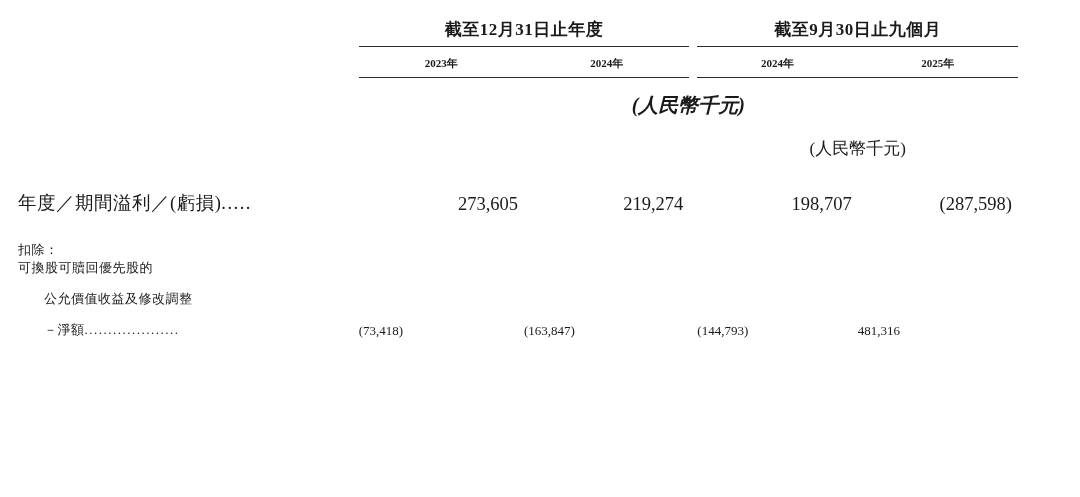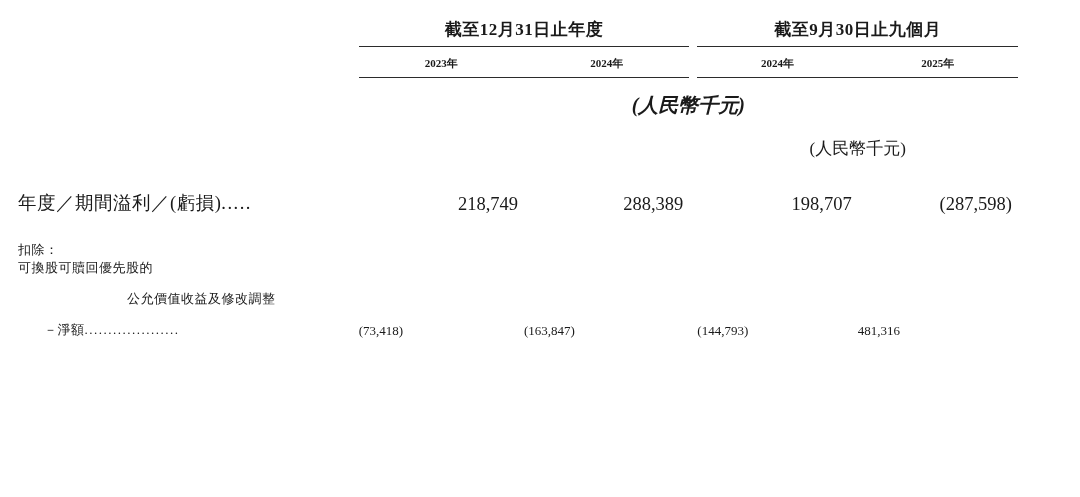--- a/index.html
+++ b/index.html
@@ -99,21 +99,20 @@
   .sub1 {
     display: block;
     padding-left: 0px;
     letter-spacing: 0.5px;
   }
   .sub2 {
     display: block;
     padding-left: 26px;
     padding-top: 13px;
     letter-spacing: 0.5px;
-    text-align: center;
   }
   .sub3 {
     display: block;
     padding-left: 26px;
     padding-top: 13px;
     letter-spacing: 0.5px;
   }
   .last-row td {
     font-size: 13px;
     white-space: nowrap;
@@ -164,22 +163,22 @@
         <td></td>
         <td></td>
         <td></td>
         <td colspan="2">(人民幣千元)</td>
       </tr>
 
       <tr class="data-row">
         <td class="lbl">
           <span>年度／期間溢利／(虧損)</span><span class="dots">.....</span>
         </td>
-        <td class="num">218,749</td>
-        <td class="num">288,389</td>
+        <td class="num">273,605</td>
+        <td class="num">219,274</td>
         <td></td>
         <td class="num">198,707</td>
         <td class="num">(287,598)</td>
       </tr>
 
       <tr class="block-row last-row">
         <td class="lbl">
           <span class="sub1">扣除：</span>
           <span class="sub1">可換股可贖回優先股的</span>
           <span class="sub2">公允價值收益及修改調整</span>

